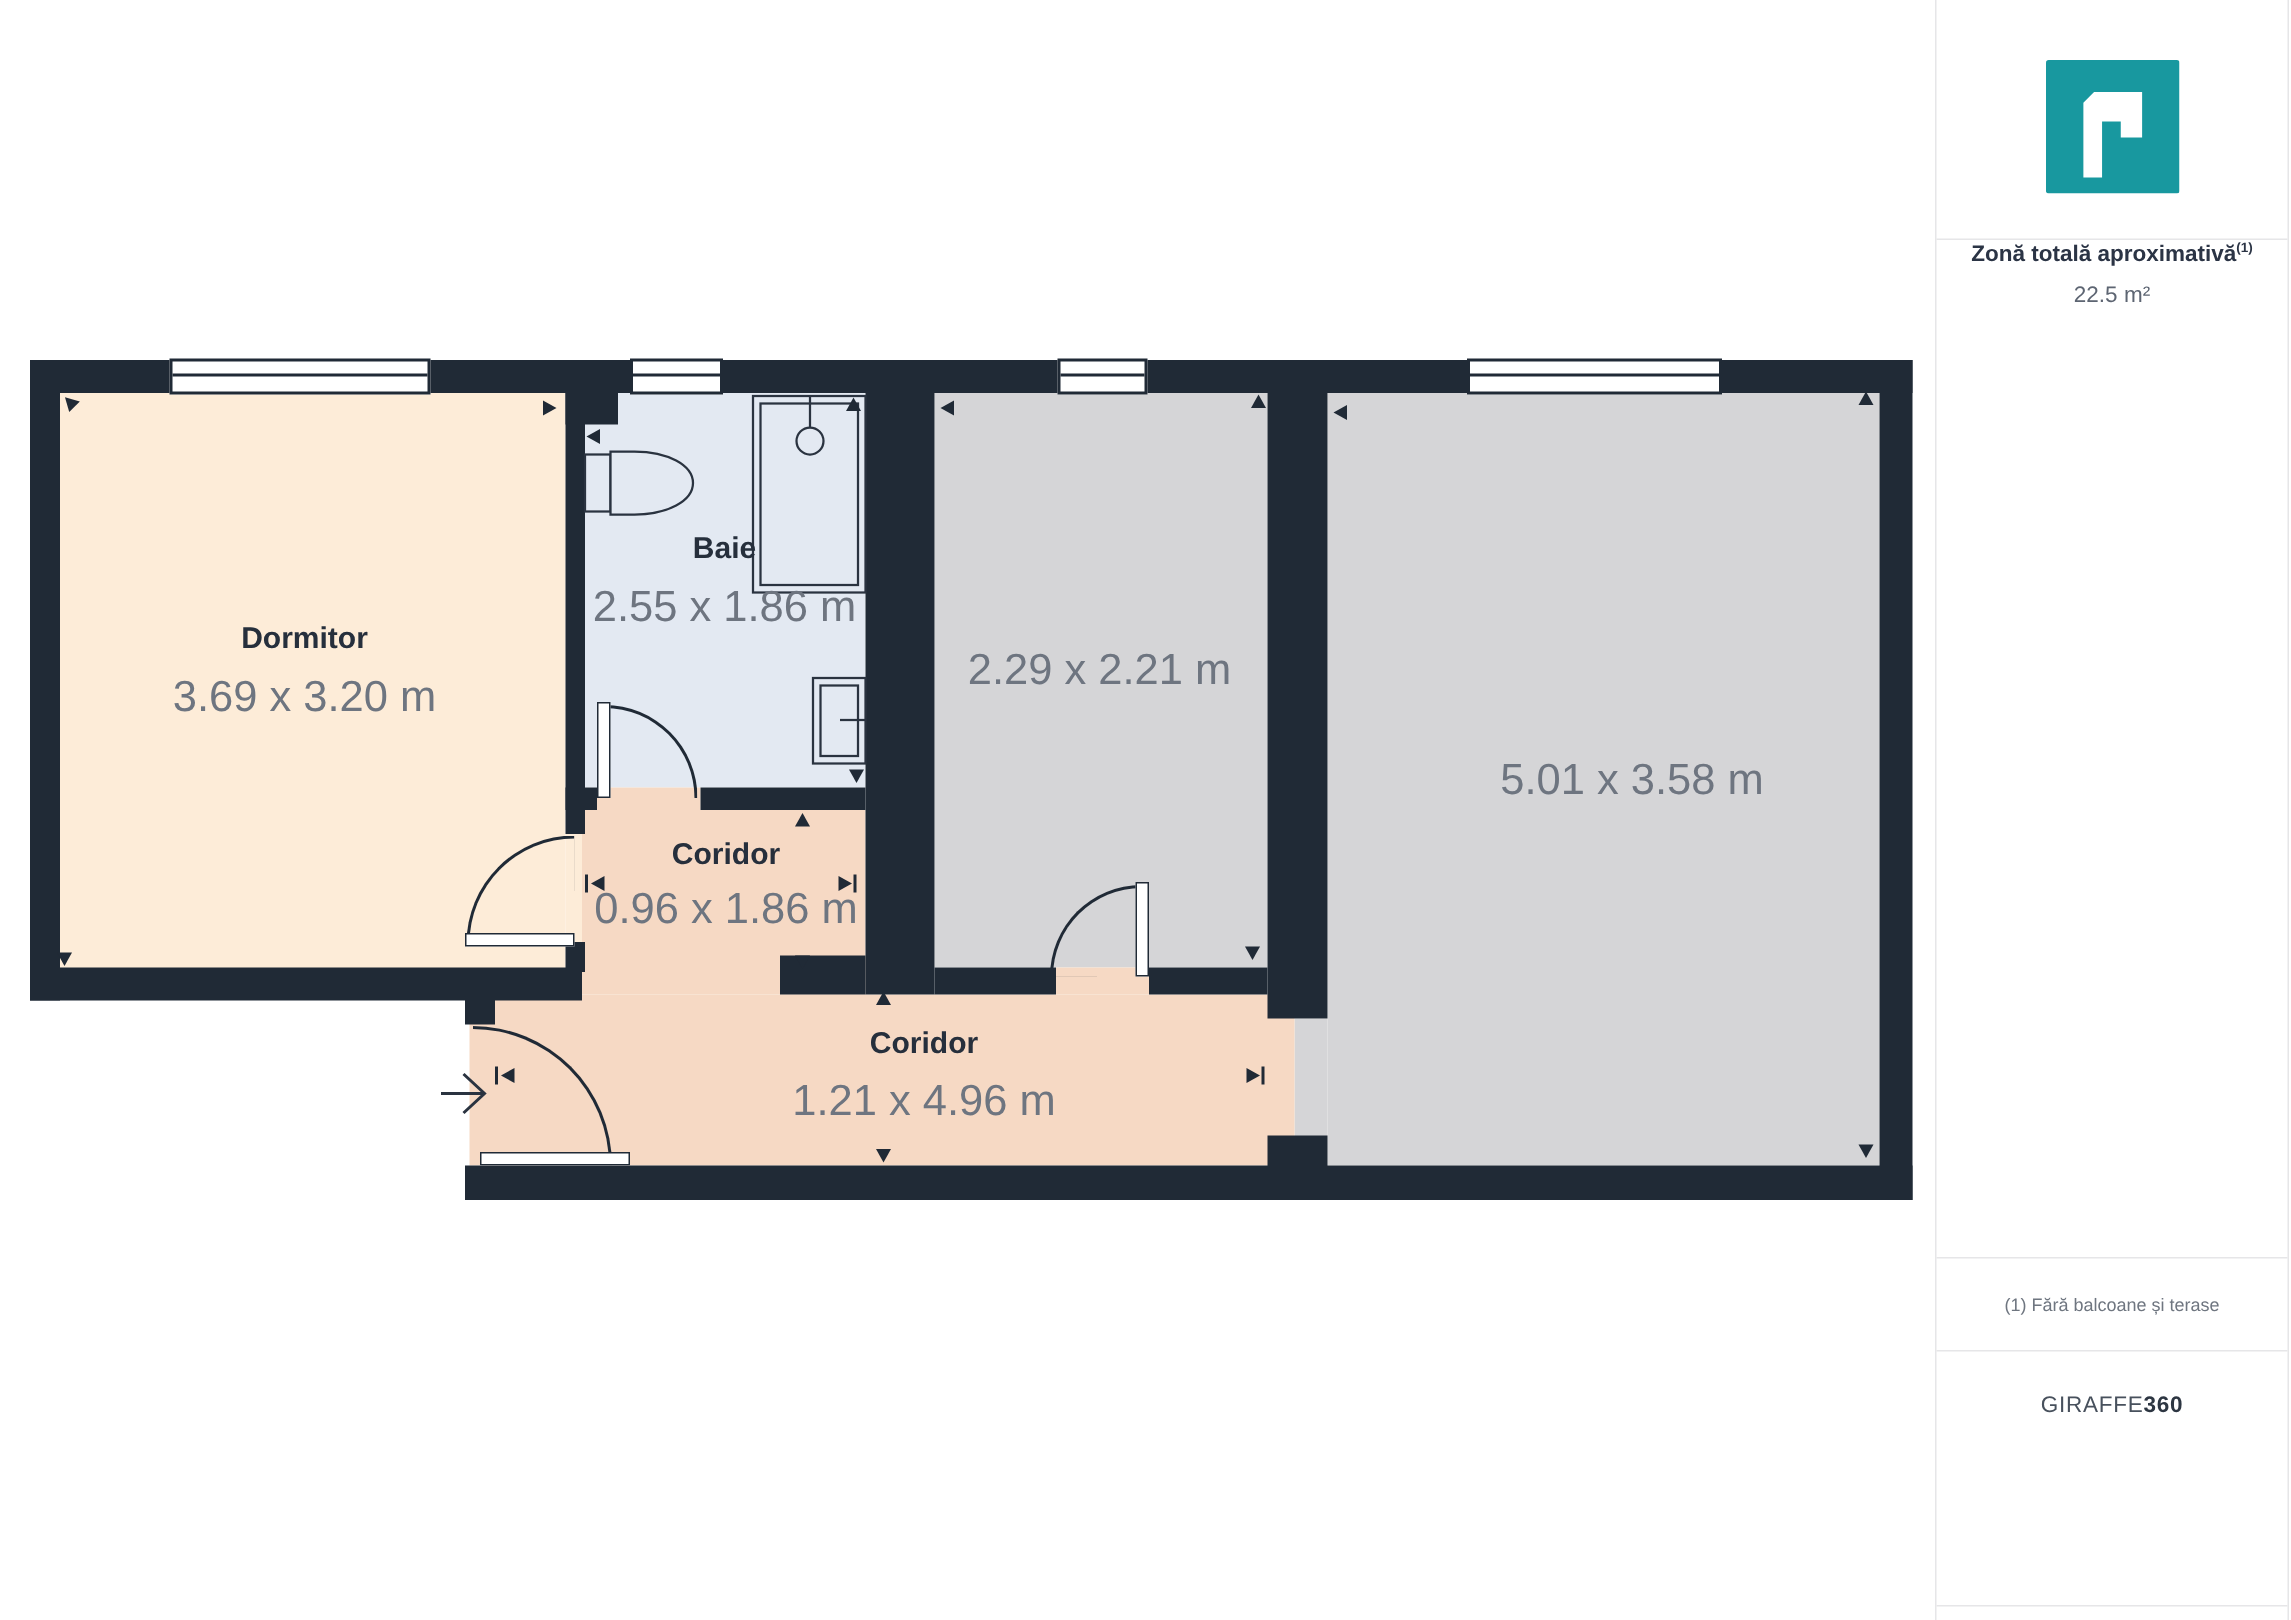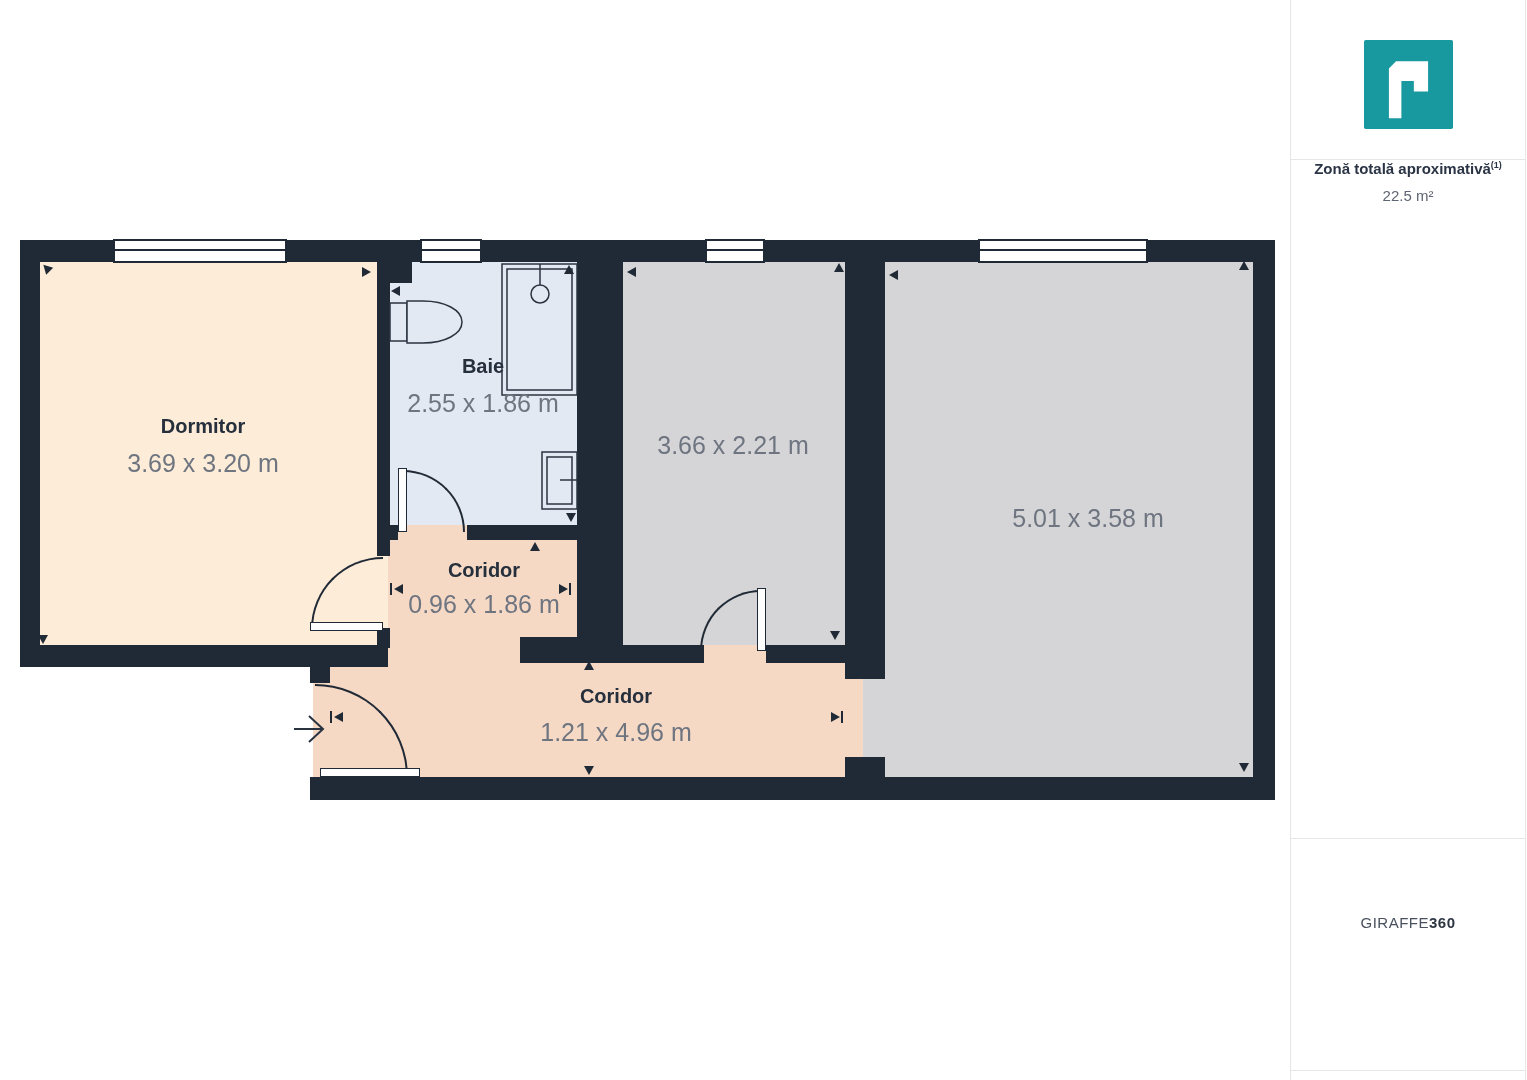--- a/index.html
+++ b/index.html
@@ -17,21 +17,21 @@
   .fill,.wall,.win,.leaf,.arc,.lbl,.mk,.tick{position:absolute;}
   .wall{background:var(--wall);}
   .win{background:#fff;border:2px solid var(--wall);}
   .win i{position:absolute;left:0;right:0;top:42%;height:2px;background:var(--wall);display:block;}
   .leaf{background:#fff;border:1.5px solid var(--wall);}
   .arc{border:0 solid var(--wall);background:transparent;}
   .arc.tr{border-top:2px solid var(--wall);border-right:2px solid var(--wall);border-radius:0 100% 0 0;}
   .arc.tl{border-top:2px solid var(--wall);border-left:2px solid var(--wall);border-radius:100% 0 0 0;}
   .lbl{transform:translateX(-50%);white-space:nowrap;line-height:1;text-align:center;}
   .lbl.name{font-size:20px;font-weight:700;color:var(--label);}
-  .lbl.dims{font-size:25px;color:var(--dim);}
+  .lbl.dims{font-size:29px;color:var(--dim);}
   .mk{width:0;height:0;border:5px solid transparent;}
   .mk.up{border-bottom:9px solid var(--wall);border-top:0;}
   .mk.down{border-top:9px solid var(--wall);border-bottom:0;}
   .mk.left{border-right:9px solid var(--wall);border-left:0;}
   .mk.right{border-left:9px solid var(--wall);border-right:0;}
   .mk.diag{border-right:9px solid var(--wall);border-left:0;transform:rotate(45deg);}
   .tick{width:2px;height:12px;background:var(--wall);}
   #fixtures{position:absolute;left:0;top:0;pointer-events:none;}
 
   
@@ -45,21 +45,21 @@
   .area-title{font-size:15px;font-weight:700;color:var(--sidetitle);}
   .area-title sup{font-size:9px;}
   .area-value{font-size:15px;color:#5d6572;margin-top:10px;}
   #sec-footnote{top:839px;height:62px;border-bottom:1px solid var(--line);
     display:flex;align-items:center;justify-content:center;}
   #sec-footnote div{font-size:12px;color:var(--sidetext);}
   #sec-disclaimer{top:901px;height:170px;border-bottom:1px solid var(--line);
     display:flex;flex-direction:column;align-items:center;}
   #sec-disclaimer p{width:220px;margin-top:17px;font-size:12px;line-height:1.55;
     color:var(--sidetext);text-align:center;}
-  .brand{margin-top:13px;font-size:15px;letter-spacing:.5px;color:#48515d;}
+  .brand{margin-top:27px;font-size:15px;letter-spacing:.5px;color:#48515d;}
   .brand b{color:#2d3642;font-weight:700;}
 </style>
 </head>
 <body>
 
 <div id="stage">
 
   <div id="plan">
 
     <div class="fill" style="left:40px;top:262px;width:337px;height:386px;background:var(--cream);"></div>
@@ -157,21 +157,21 @@
     <div class="mk left" style="left:334px;top:712px;"></div>
     <div class="mk right" style="left:831px;top:712px;"></div>
     <div class="tick" style="left:841px;top:711px;"></div>
     <div class="mk up" style="left:584px;top:661px;"></div>
     <div class="mk down" style="left:584px;top:766px;"></div>
 
     <div class="lbl name" style="left:203px;top:416px;">Dormitor</div>
     <div class="lbl dims" style="left:203px;top:451px;">3.69 x 3.20 m</div>
     <div class="lbl name" style="left:483px;top:356px;">Baie</div>
     <div class="lbl dims" style="left:483px;top:391px;">2.55 x 1.86 m</div>
-    <div class="lbl dims" style="left:733px;top:433px;">3.66 x 2.21 m</div>
+    <div class="lbl dims" style="left:733px;top:433px;">2.29 x 2.21 m</div>
     <div class="lbl dims" style="left:1088px;top:506px;">5.01 x 3.58 m</div>
     <div class="lbl name" style="left:484px;top:560px;">Coridor</div>
     <div class="lbl dims" style="left:484px;top:592px;">0.96 x 1.86 m</div>
     <div class="lbl name" style="left:616px;top:686px;">Coridor</div>
     <div class="lbl dims" style="left:616px;top:720px;">1.21 x 4.96 m</div>
   </div>
 
   <aside id="sidebar">
     <div class="sec" id="sec-logo">
       <svg id="logo" viewBox="0 0 100 100">
@@ -180,20 +180,23 @@
       </svg>
     </div>
 
     <div class="sec" id="sec-area">
       <div class="area-title">
         <span>Zonă totală aproximativă</span><sup>(1)</sup>
       </div>
       <div class="area-value">22.5 m²</div>
     </div>
 
+    <div class="sec" id="sec-footnote">
+      <div>(1) Fără balcoane și terase</div>
+    </div>
 
     <div class="sec" id="sec-disclaimer">
       <div class="brand">
         <span>GIRAFFE</span><b>360</b>
       </div>
     </div>
   </aside>
 </div>
 
 </body></html>

